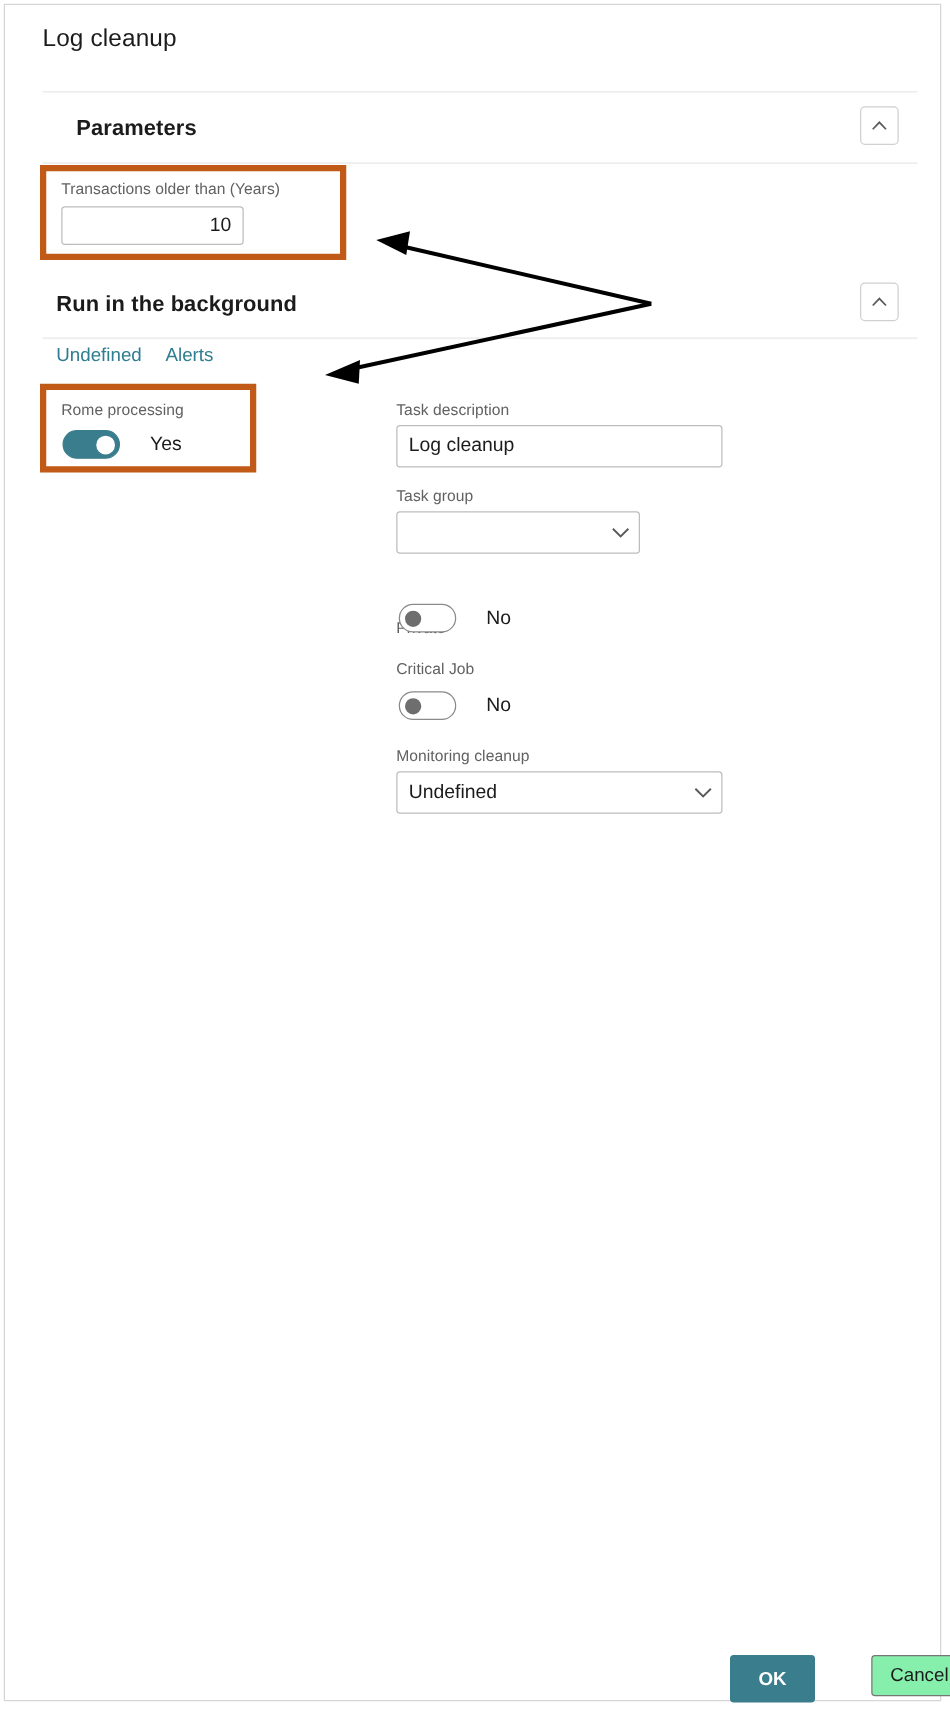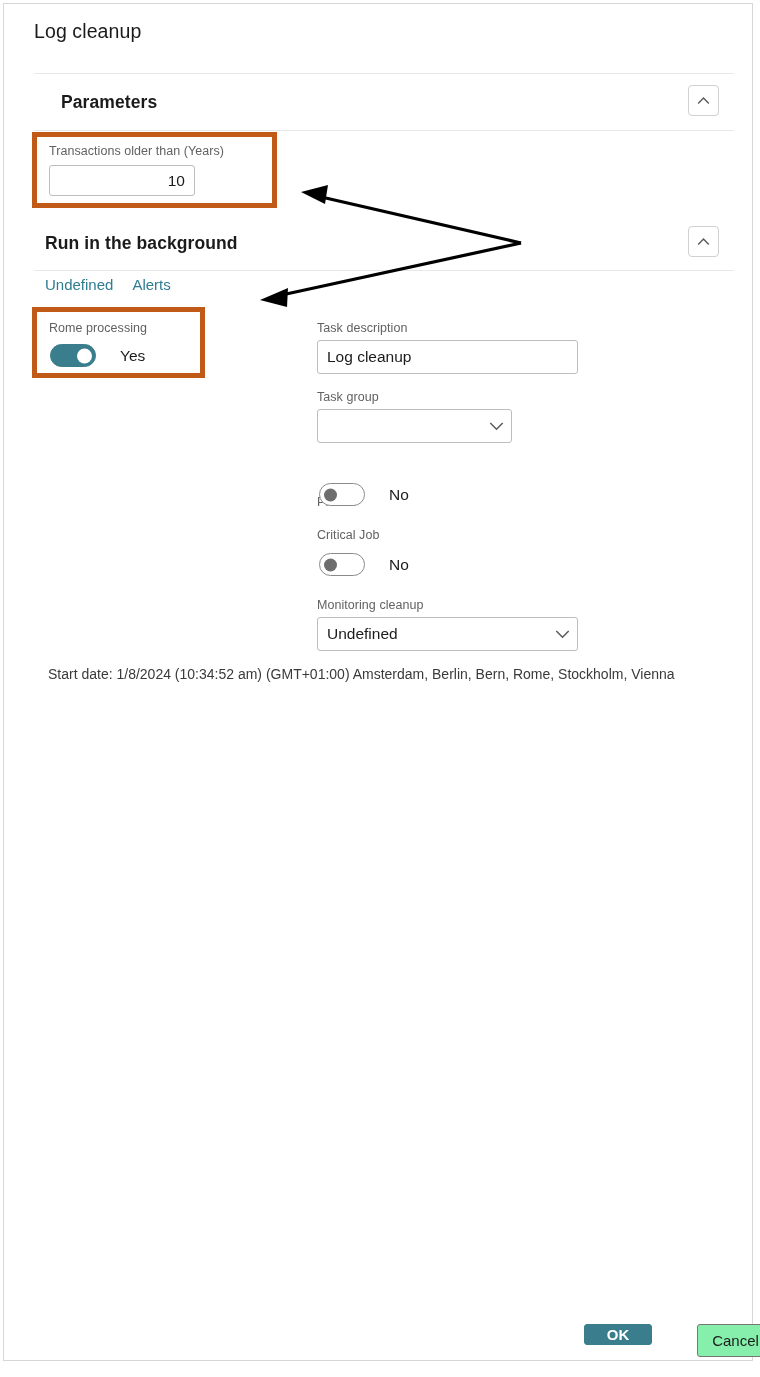--- a/index.html
+++ b/index.html
@@ -306,23 +306,22 @@
   <div class="field-label" style="left:313px; top:594px;">Monitoring cleanup</div>
   <div class="combo" style="left:313px; top:613px; width:261px; height:34px;">
     <span class="combo-value">Undefined</span>
     <span class="combo-chevron">
       <svg width="15" height="10" viewBox="0 0 15 10">
         <polyline points="1.3,2 7.5,8.2 13.7,2" fill="none" stroke="#5a5a5a" stroke-width="1.5"></polyline>
       </svg>
     </span>
   </div>
 
-  <div class="start-date">Start date: 1/8/2024 (10:34:52 am) (GMT+01:00) Amsterdam, Berlin, Bern, Rome, Stockholm, Vienna</div>
-
-  <div class="btn btn-primary" style="left:580px; top:1320px; width:68px; height:21px;">OK</div>
+
+  <div class="btn btn-primary" style="left:580px; top:1320px; width:68px; height:38px;">OK</div>
   <div class="btn btn-secondary" style="left:661px; top:1320px; width:77px; height:33px;">Cancel</div>
 
 </div>
 
 <div class="highlight-box" style="left:32px; top:132px; width:245px; height:76px;"></div>
 <div class="highlight-box" style="left:32px; top:307px; width:173px; height:71px;"></div>
 
 <svg class="annotation-arrows" viewBox="0 0 760 1377">
 
   <g>

